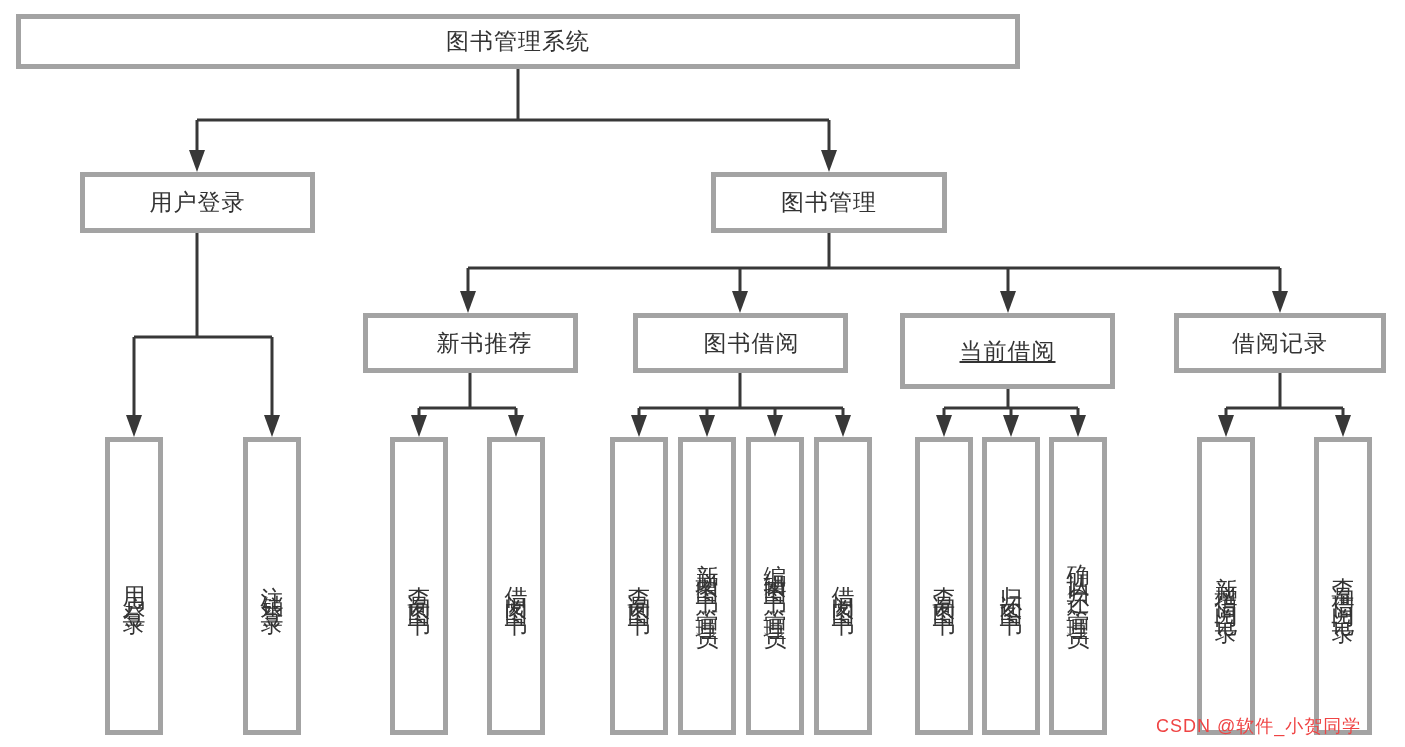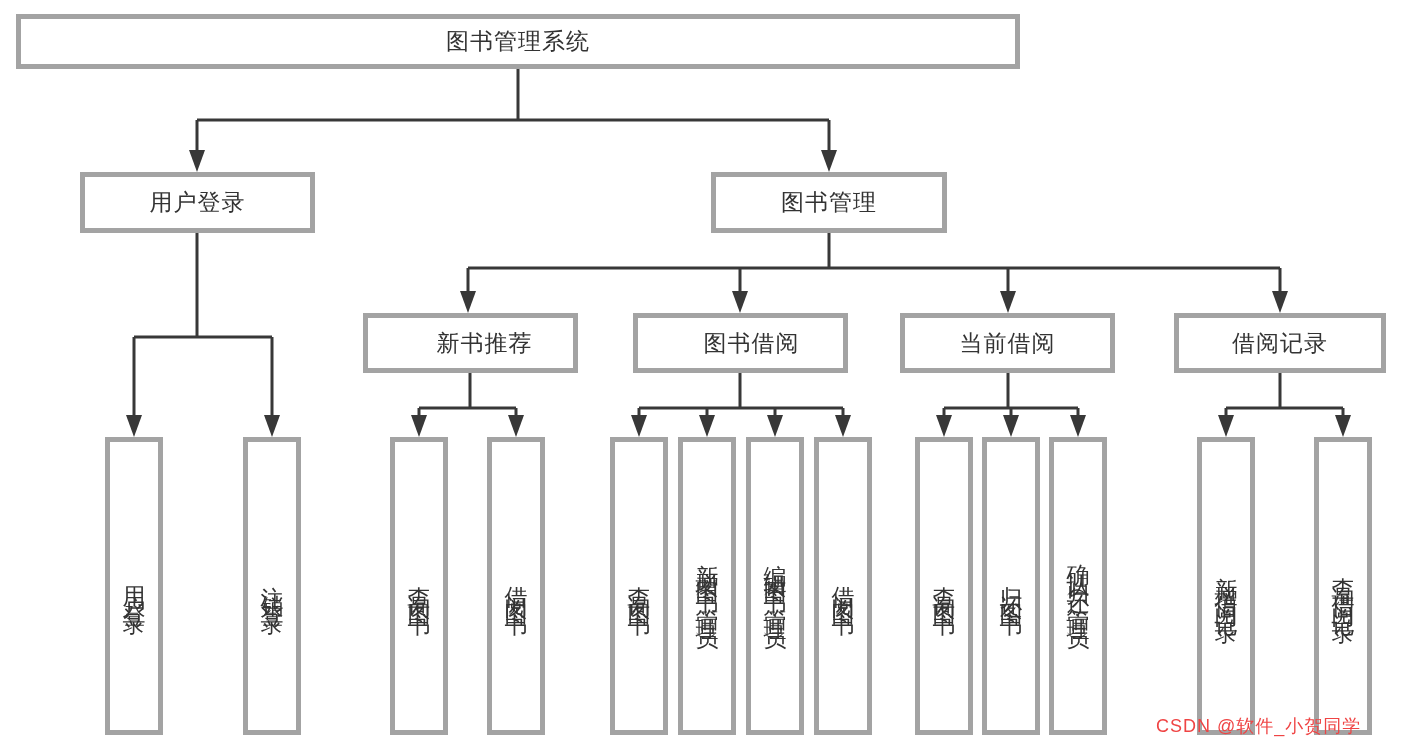--- a/index.html
+++ b/index.html
@@ -119,21 +119,21 @@
   <div class="box" style="left:711px; top:172px; width:236px; height:61px;">
     <span class="h-label">图书管理</span>
   </div>
 
   <div class="box" style="left:363px; top:313px; width:215px; height:60px;padding-left:28px;">
     <span class="h-label">新书推荐</span>
   </div>
   <div class="box" style="left:633px; top:313px; width:215px; height:60px;padding-left:22px;">
     <span class="h-label">图书借阅</span>
   </div>
-  <div class="box" style="left:900px; top:313px; width:215px; height:60px;">
+  <div class="box" style="left:900px; top:313px; width:215px; height:76px;text-decoration:underline;">
     <span class="h-label">当前借阅</span>
   </div>
   <div class="box" style="left:1174px; top:313px; width:212px; height:60px;">
     <span class="h-label">借阅记录</span>
   </div>
 
   <div class="box leaf" style="left:105px;">
     <span class="v-label">用户登录</span>
   </div>
   <div class="box leaf" style="left:243px;">

